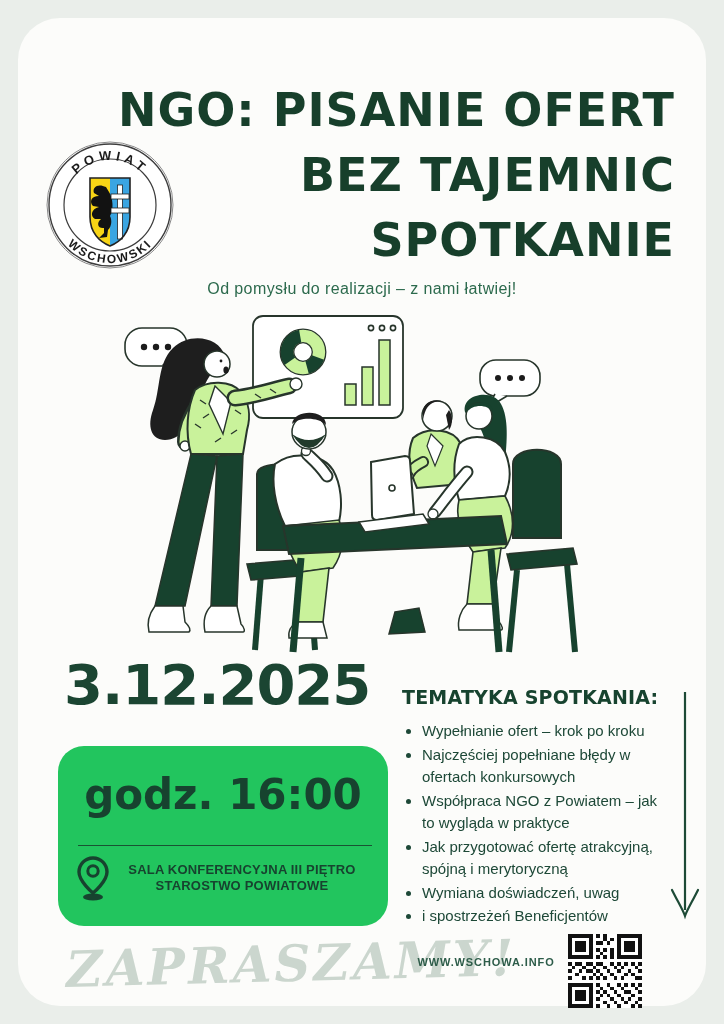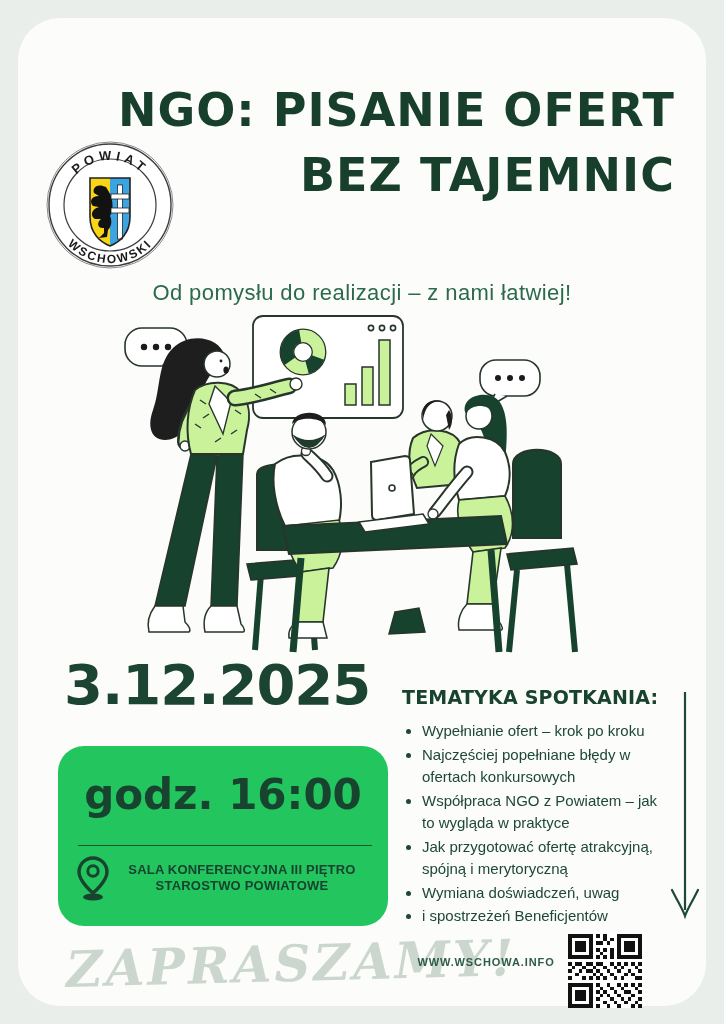--- a/index.html
+++ b/index.html
@@ -19,21 +19,21 @@
   .title {
     position:absolute; top:36px; right:31px; text-align:right;
     font-family:"DejaVu Sans", sans-serif; font-weight:800;
     font-size:46px; line-height:65px; letter-spacing:1px; color:#173f2b;
     white-space:nowrap;
     margin-top:24px;
   }
 
   .subtitle {
     position:absolute; top:262px; left:0; width:100%; text-align:center;
-    font-size:22px; font-weight:500; letter-spacing:0.4px; color:#2c6a4d;
+    font-size:16px; font-weight:500; letter-spacing:0.4px; color:#2c6a4d;
   }
 
   
   .illustration { position:absolute; left:87px; top:294px; width:482px; height:352px; }
 
   
   .date {
     position:absolute; left:46px; top:634px;
     font-family:"DejaVu Sans", sans-serif; font-weight:800;
     font-size:56px; letter-spacing:-1px; color:#1b4532; white-space:nowrap;
@@ -112,20 +112,21 @@
           <rect x="66" y="54" width="18" height="5" fill="#ffffff" stroke="#222" stroke-width="0.8"></rect>
           <rect x="66" y="68" width="18" height="5" fill="#ffffff" stroke="#222" stroke-width="0.8"></rect>
         </g>
         <path d="M45,38 L85,38 L85,77 C85,93 75,102 65,106 C55,102 45,93 45,77 Z" fill="none" stroke="#222" stroke-width="1.6"></path>
       </g>
     </svg>
 
     <div class="title">
       <div>NGO: PISANIE OFERT</div>
       <div>BEZ TAJEMNIC</div>
+      <div>SPOTKANIE</div>
     </div>
 
     <div class="subtitle">Od pomysłu do realizacji – z nami łatwiej!</div>
 
     <svg class="illustration" viewBox="0 0 482 352">
       <g fill="none" stroke="#27352b" stroke-width="1.6">
 
         <g>
           <rect x="20" y="16" width="62" height="38" rx="17" fill="#ffffff"></rect>
           <path d="M58,52 L66,67 L74,52" fill="#ffffff"></path>

